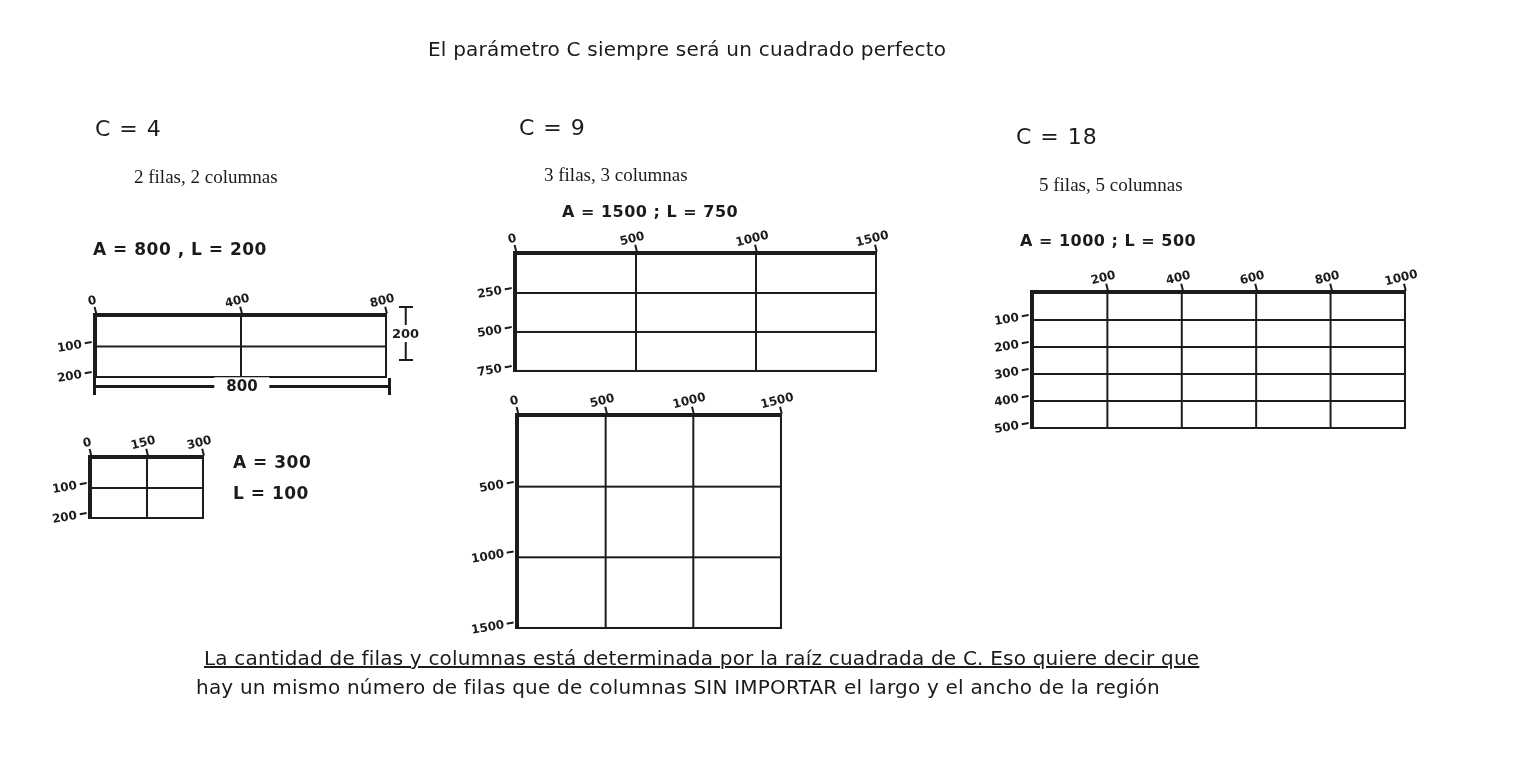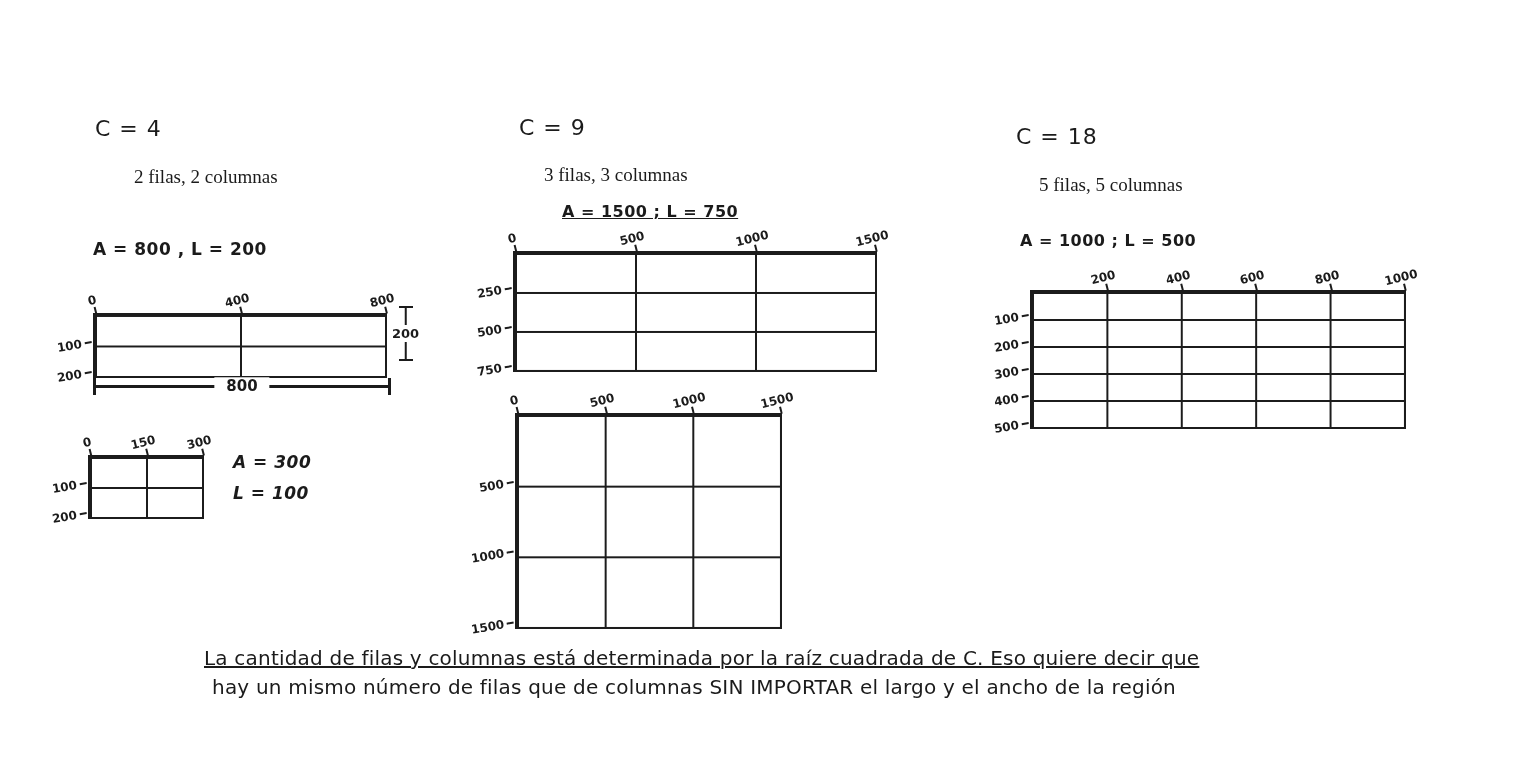--- a/index.html
+++ b/index.html
@@ -64,27 +64,28 @@
 
   
   .vdim { position:absolute; display:flex; flex-direction:column; align-items:center; gap:1px; }
   .vcap { width:14px; height:17px; position:relative; }
   .vcap.top { border-top:2.5px solid #1b1b1b; }
   .vcap.top::after { content:""; position:absolute; left:50%; top:0; transform:translateX(-50%); width:2.5px; height:100%; background:#1b1b1b; }
   .vcap.bot { border-bottom:2.5px solid #1b1b1b; }
   .vcap.bot::after { content:""; position:absolute; left:50%; bottom:0; transform:translateX(-50%); width:2.5px; height:100%; background:#1b1b1b; }
   .vdim-label { font-size:13px; font-weight:700; }
 
-  .side-labels { position:absolute; font-size:17px; font-weight:700; line-height:1.85; letter-spacing:0.5px;font-style:italic; }
+  .side-labels { position:absolute; font-size:17px; font-weight:700; line-height:1.85; letter-spacing:0.5px; }
 </style>
 </head>
 <body>
 
 <div id="canvas">
 
+  <div class="abs title" style="left:428px; top:37px;">El parámetro C siempre será un cuadrado perfecto</div>
 
   <div class="abs heading" style="left:95px; top:116px;">C = 4</div>
   <div class="abs subtitle" style="left:134px; top:166px;">2 filas, 2 columnas</div>
   <div class="abs formula" style="left:93px; top:239px; font-size:17px;">A = 800 ,   L = 200</div>
 
   <div class="grid" style="left:93px; top:313px; width:290px; height:61px; background-size:calc(100%/2) 100%, 100% calc(100%/2);">
     <span class="xl" style="left:0%">0</span>
     <span class="xl" style="left:50%">400</span>
     <span class="xl" style="left:100%">800</span>
     <span class="yl" style="top:50%">100</span>
@@ -109,21 +110,21 @@
     <span class="yl" style="top:100%">200</span>
   </div>
 
   <div class="side-labels" style="left:233px; top:447px;">
     <div>A = 300</div>
     <div>L = 100</div>
   </div>
 
   <div class="abs heading" style="left:519px; top:115px;">C = 9</div>
   <div class="abs subtitle" style="left:544px; top:164px;">3 filas, 3 columnas</div>
-  <div class="abs formula" style="left:562px; top:202px;text-decoration:underline;">A = 1500 ;   L = 750</div>
+  <div class="abs formula" style="left:562px; top:202px;">A = 1500 ;   L = 750</div>
 
   <div class="grid" style="left:513px; top:251px; width:360px; height:117px; background-size:calc(100%/3) 100%, 100% calc(100%/3);">
     <span class="xl" style="left:0%">0</span>
     <span class="xl" style="left:33.33%">500</span>
     <span class="xl" style="left:66.67%">1000</span>
     <span class="xl" style="left:100%">1500</span>
     <span class="yl" style="top:33.33%">250</span>
     <span class="yl" style="top:66.67%">500</span>
     <span class="yl" style="top:100%">750</span>
   </div>
@@ -150,15 +151,15 @@
     <span class="xl" style="left:80%">800</span>
     <span class="xl" style="left:100%">1000</span>
     <span class="yl" style="top:20%">100</span>
     <span class="yl" style="top:40%">200</span>
     <span class="yl" style="top:60%">300</span>
     <span class="yl" style="top:80%">400</span>
     <span class="yl" style="top:100%">500</span>
   </div>
 
   <div class="abs footer-line" style="left:204px; top:646px;text-decoration:underline;">La cantidad de filas y columnas está determinada por la raíz cuadrada de C. Eso quiere decir que</div>
-  <div class="abs footer-line" style="left:212px; top:675px;">hay un mismo número de filas que de columnas SIN IMPORTAR el largo y el ancho de la región</div>
+  <div class="abs footer-line" style="left:196px; top:675px;">hay un mismo número de filas que de columnas SIN IMPORTAR el largo y el ancho de la región</div>
 
 </div>
 
 </body></html>

